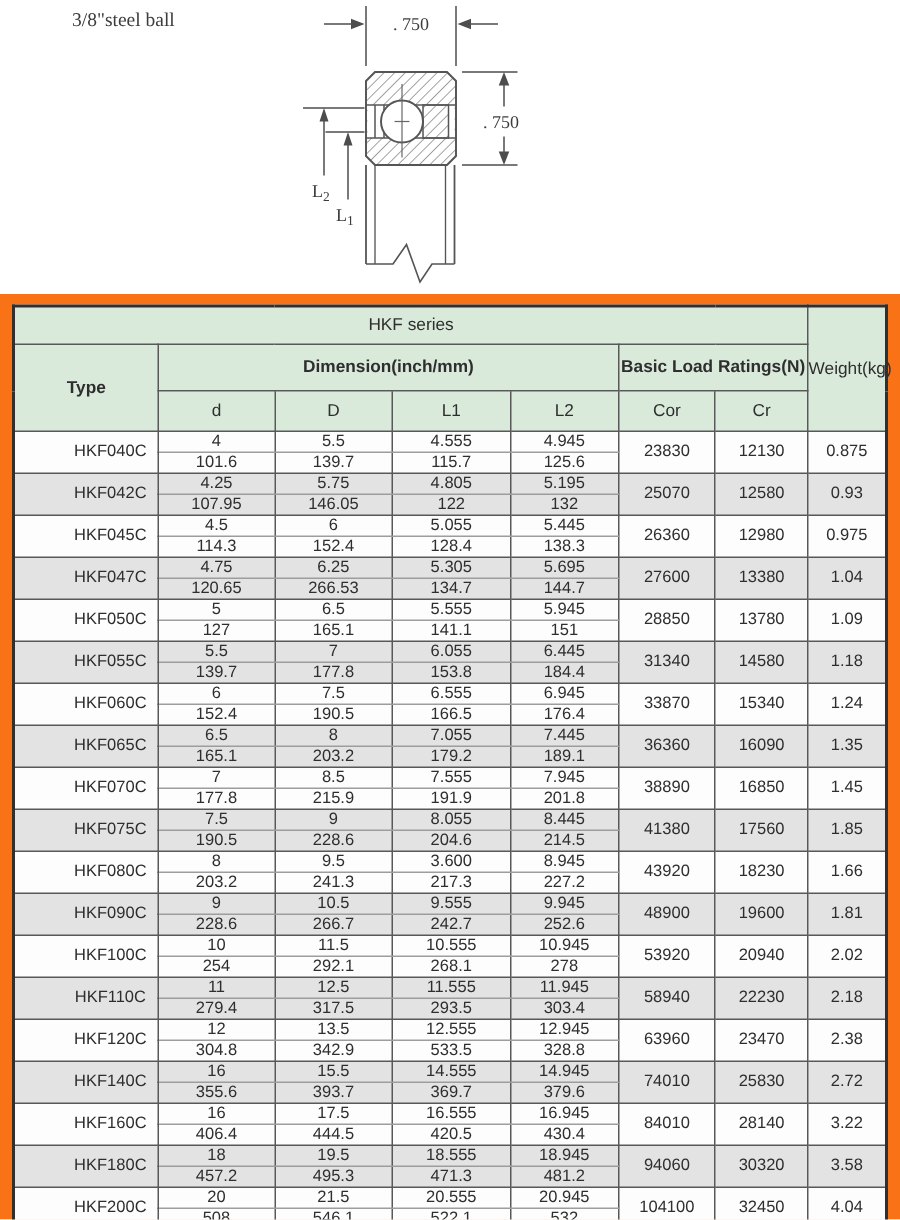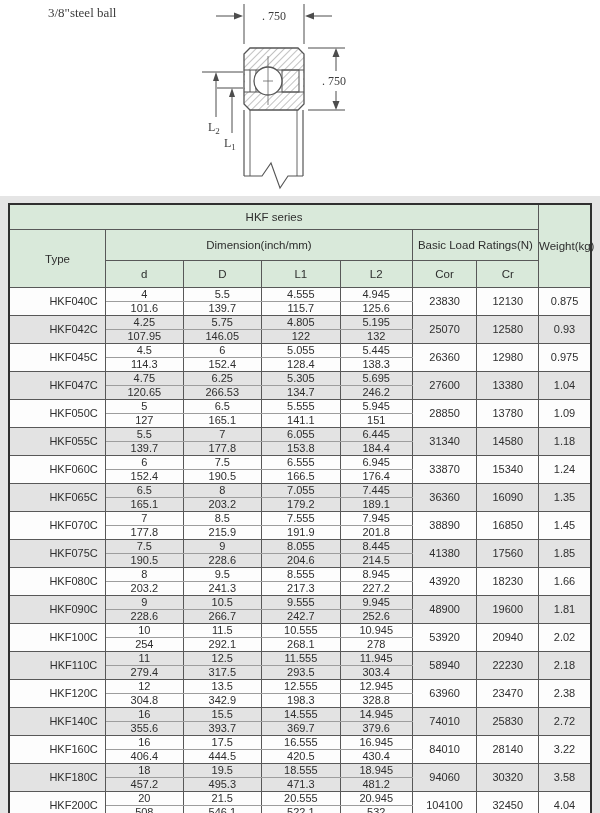--- a/index.html
+++ b/index.html
@@ -6,35 +6,35 @@
   body{
     width:600px;height:813px;background:#ffffff;
     font-family:"Liberation Sans",sans-serif;
     position:relative;overflow:hidden;
   }
   .diagram-area{
     position:absolute;top:0;left:0;width:600px;height:196px;background:#ffffff;
   }
   .table-area{
     position:absolute;top:196px;left:0;width:600px;height:617px;
-    background:#e5e5e5;box-sizing:border-box;padding:7px 8px 0 8px;
+    background:#f97316;box-sizing:border-box;padding:7px 8px 0 8px;
   }
   table.spec{
     width:584px;border-collapse:collapse;table-layout:fixed;
     background:#fcfdfc;border:2px solid #303030;
   }
   table.spec th, table.spec td{
     border:1px solid #585858;text-align:center;vertical-align:middle;
     padding:0;color:#2e2e2e;
   }
   thead th{
     background:#d9e9da;font-weight:normal;font-size:11.5px;color:#2d2d2d;
   }
   thead tr.h-title th{height:24px;}
-  thead tr.h-group th{height:30px;}
+  thead tr.h-group th{height:30px;font-weight:bold;}
   thead tr.h-sub th{height:26px;}
   tbody td{font-size:11px;height:13px;line-height:13px;background:#fdfdfd;}
   tbody td.type{font-size:11px;padding-left:32px;}
   tbody td.i{border-bottom:1px solid #9d9d9d;}
   tbody tr.alt td{background:#e3e3e3;}
   
   text{fill:#3c3c3c;}
 </style>
 </head>
 <body>
@@ -198,21 +198,21 @@
           <td class="num i">5.305</td>
           <td class="num i">5.695</td>
           <td class="num" rowspan="2">27600</td>
           <td class="num" rowspan="2">13380</td>
           <td class="num" rowspan="2">1.04</td>
         </tr>
         <tr class="alt">
           <td class="num">120.65</td>
           <td class="num">266.53</td>
           <td class="num">134.7</td>
-          <td class="num">246.2</td>
+          <td class="num">144.7</td>
         </tr>
         <tr>
           <td class="type" rowspan="2">HKF050C</td>
           <td class="num i">5</td>
           <td class="num i">6.5</td>
           <td class="num i">5.555</td>
           <td class="num i">5.945</td>
           <td class="num" rowspan="2">28850</td>
           <td class="num" rowspan="2">13780</td>
           <td class="num" rowspan="2">1.09</td>
@@ -300,21 +300,21 @@
         <tr class="alt">
           <td class="num">190.5</td>
           <td class="num">228.6</td>
           <td class="num">204.6</td>
           <td class="num">214.5</td>
         </tr>
         <tr>
           <td class="type" rowspan="2">HKF080C</td>
           <td class="num i">8</td>
           <td class="num i">9.5</td>
-          <td class="num i">8.555</td>
+          <td class="num i">3.600</td>
           <td class="num i">8.945</td>
           <td class="num" rowspan="2">43920</td>
           <td class="num" rowspan="2">18230</td>
           <td class="num" rowspan="2">1.66</td>
         </tr>
         <tr>
           <td class="num">203.2</td>
           <td class="num">241.3</td>
           <td class="num">217.3</td>
           <td class="num">227.2</td>
@@ -373,21 +373,21 @@
           <td class="num i">13.5</td>
           <td class="num i">12.555</td>
           <td class="num i">12.945</td>
           <td class="num" rowspan="2">63960</td>
           <td class="num" rowspan="2">23470</td>
           <td class="num" rowspan="2">2.38</td>
         </tr>
         <tr>
           <td class="num">304.8</td>
           <td class="num">342.9</td>
-          <td class="num">198.3</td>
+          <td class="num">533.5</td>
           <td class="num">328.8</td>
         </tr>
         <tr class="alt">
           <td class="type" rowspan="2">HKF140C</td>
           <td class="num i">16</td>
           <td class="num i">15.5</td>
           <td class="num i">14.555</td>
           <td class="num i">14.945</td>
           <td class="num" rowspan="2">74010</td>
           <td class="num" rowspan="2">25830</td>

